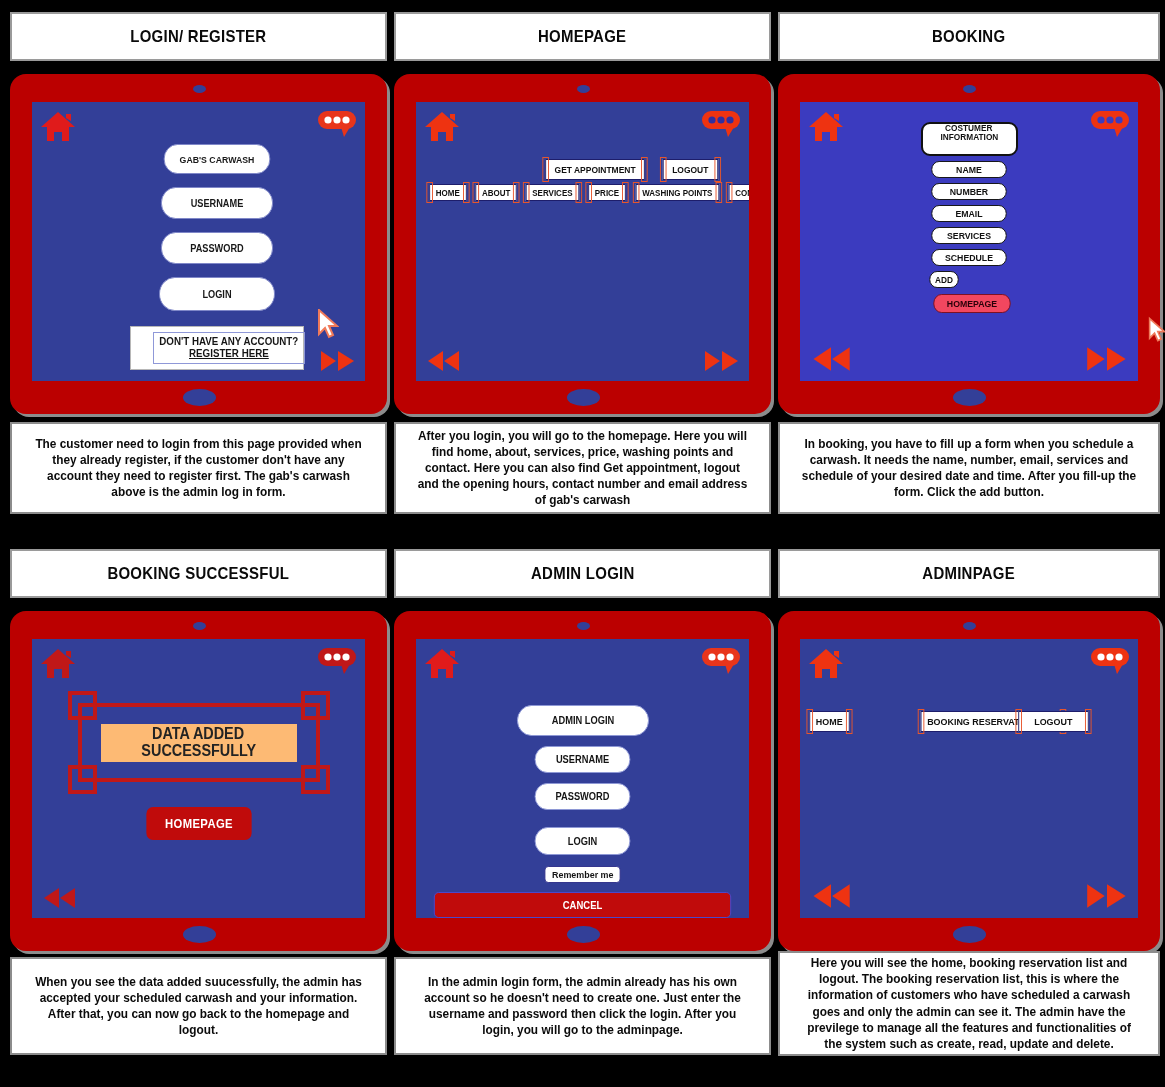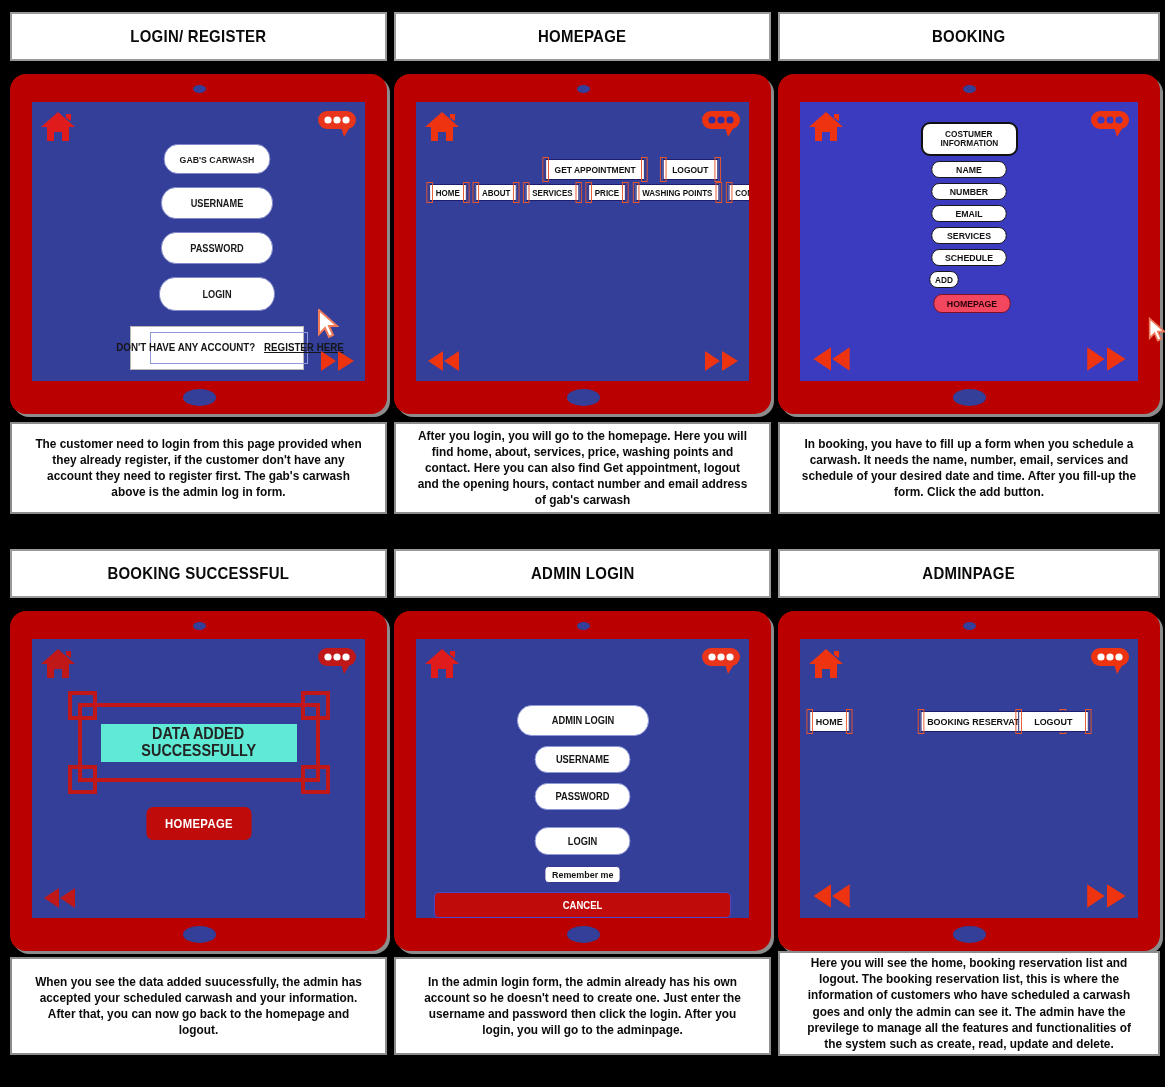--- a/index.html
+++ b/index.html
@@ -115,21 +115,21 @@
   .register-box {
     margin-top: 15px;
     width: 174px; height: 44px;
     background: #ffffff;
     border: 1px solid #b7b7b7;
     display: flex; align-items: center; justify-content: center;
   }
   .register-inner {
     width: 158px; height: 32px;
     border: 1px solid #8f98d8;
-    display: flex; 
+    display: flex; flex-direction: column;
     align-items: center; justify-content: center;
     line-height: 1.1;
     margin-left: 25px;
   }
   .register-inner span {
     font-family: "Liberation Sans Narrow", "Liberation Sans", sans-serif;
     font-weight: bold; font-size: 10.5px; color: #151515;
     transform: scaleX(0.93);
     white-space: nowrap;
   }
@@ -174,21 +174,21 @@
   .bk-stack {
     position: absolute; top: 20px; left: 0; right: 0;
     display: flex; flex-direction: column; align-items: center;
   }
   .bk-head {
     width: 97px; height: 34px;
     background: #ffffff;
     border: 2px solid #111111;
     border-radius: 9px;
     display: flex; flex-direction: column;
-    align-items: center; justify-content: center;
+    align-items: center; 
     line-height: 1.05;
   }
   .bk-head span {
     font-family: "Liberation Sans Narrow", "Liberation Sans", sans-serif;
     font-weight: bold; font-size: 9px; color: #111;
     transform: scaleX(0.92);
   }
   .bk-field {
     margin-top: 5px;
     width: 82px; height: 17px;
@@ -219,21 +219,21 @@
     width: 254px; height: 95px;
     display: flex; align-items: center; justify-content: center;
   }
   .banner .bar {
     position: absolute; top: 8px; left: 6px; right: 6px; bottom: 8px;
     border: 4px solid #c01818;
   }
   .banner .plate {
     position: relative;
     width: 196px; height: 38px;
-    background: #5eead4;
+    background: #fdba74;
     display: flex; flex-direction: column;
     align-items: center; justify-content: center;
     line-height: 1.05;
     z-index: 2;
   }
   .banner .plate span {
     font-family: "Liberation Sans Narrow", "Liberation Sans", sans-serif;
     font-weight: bold; font-size: 16px; color: #232323;
     transform: scaleX(0.9);
     white-space: nowrap;

